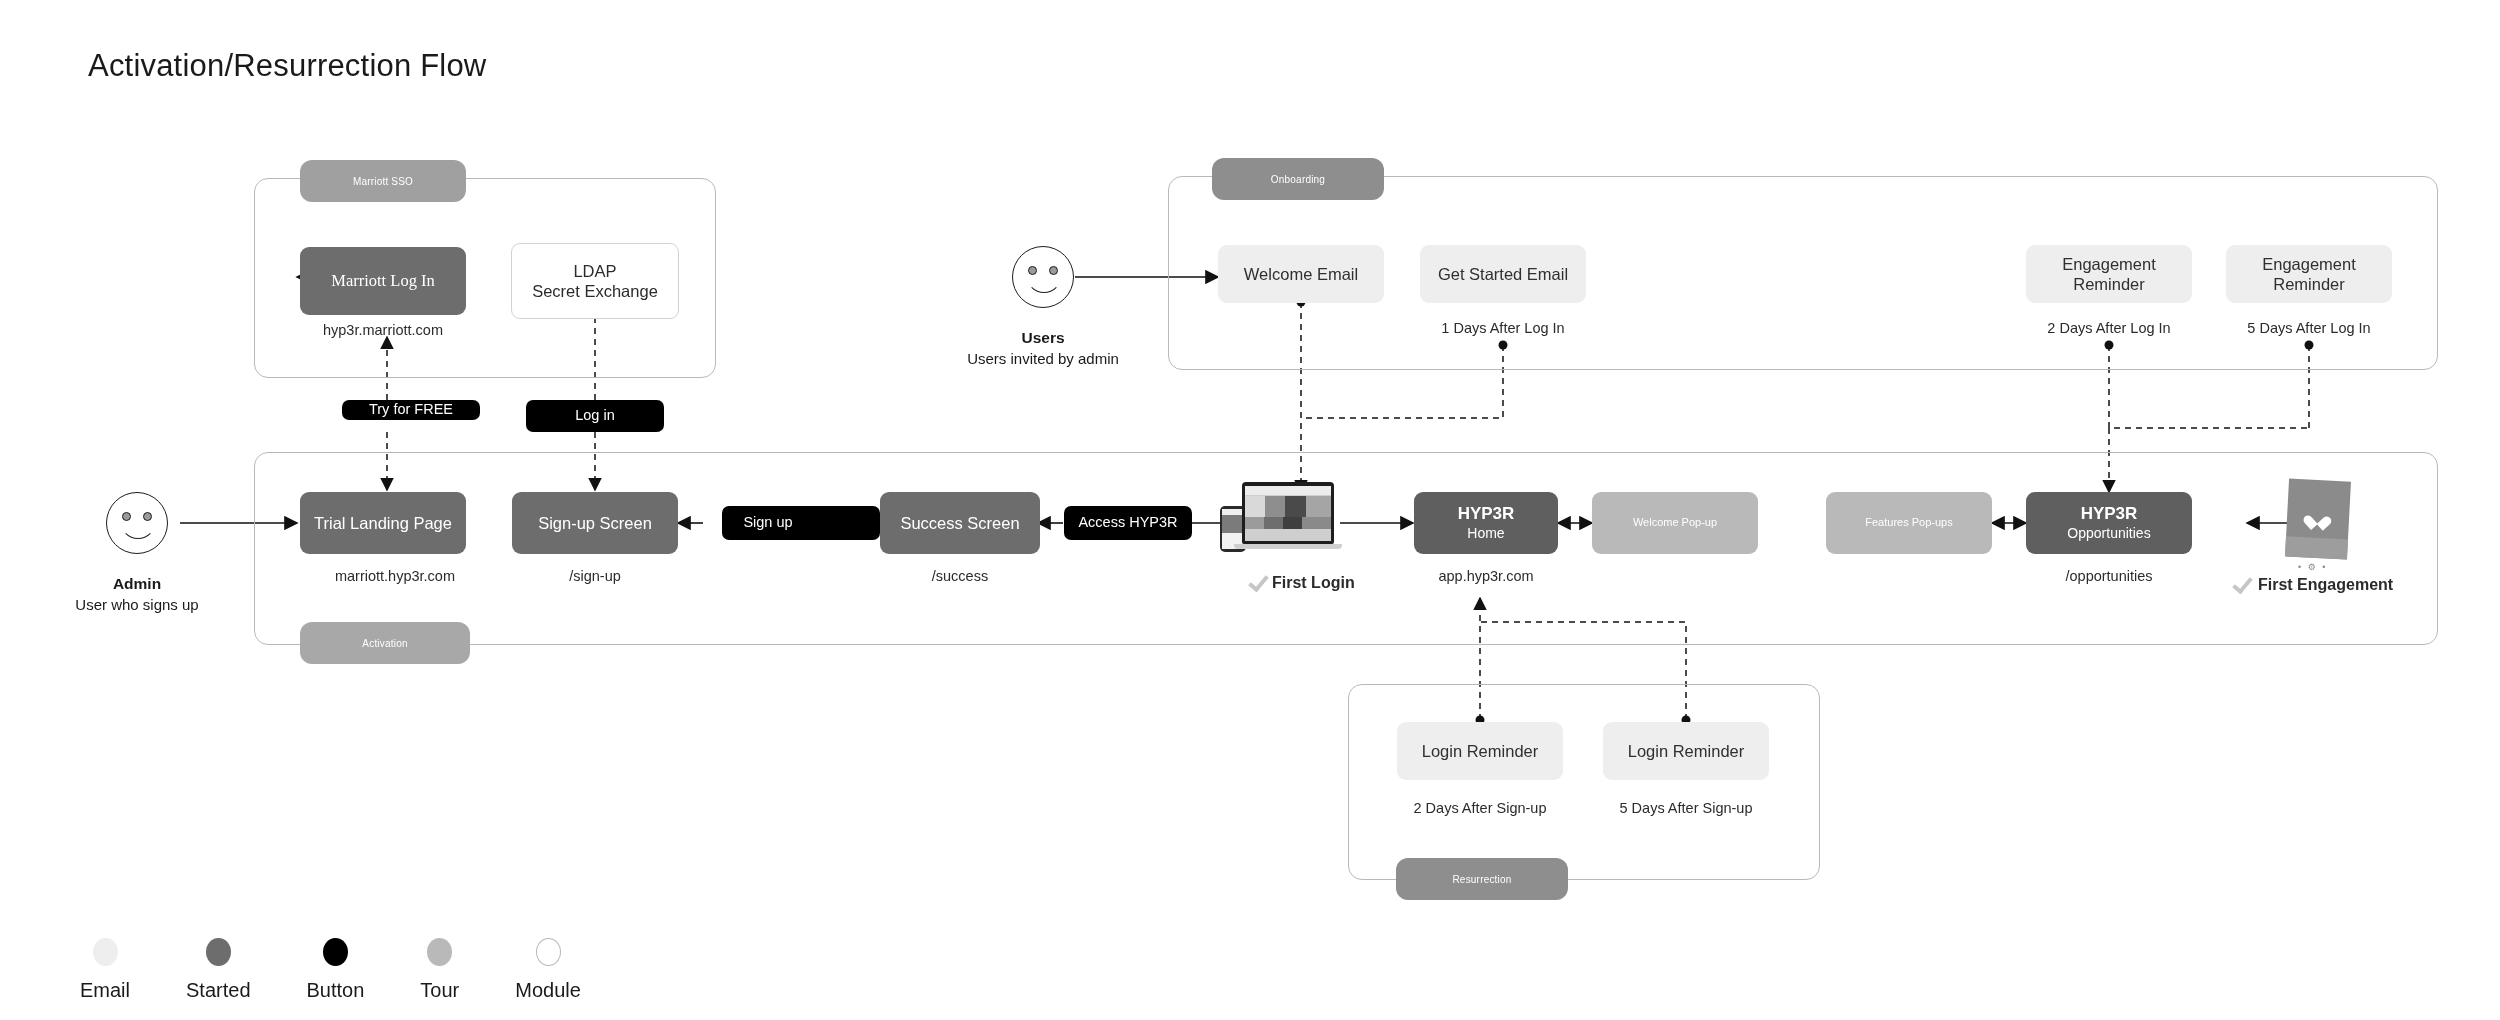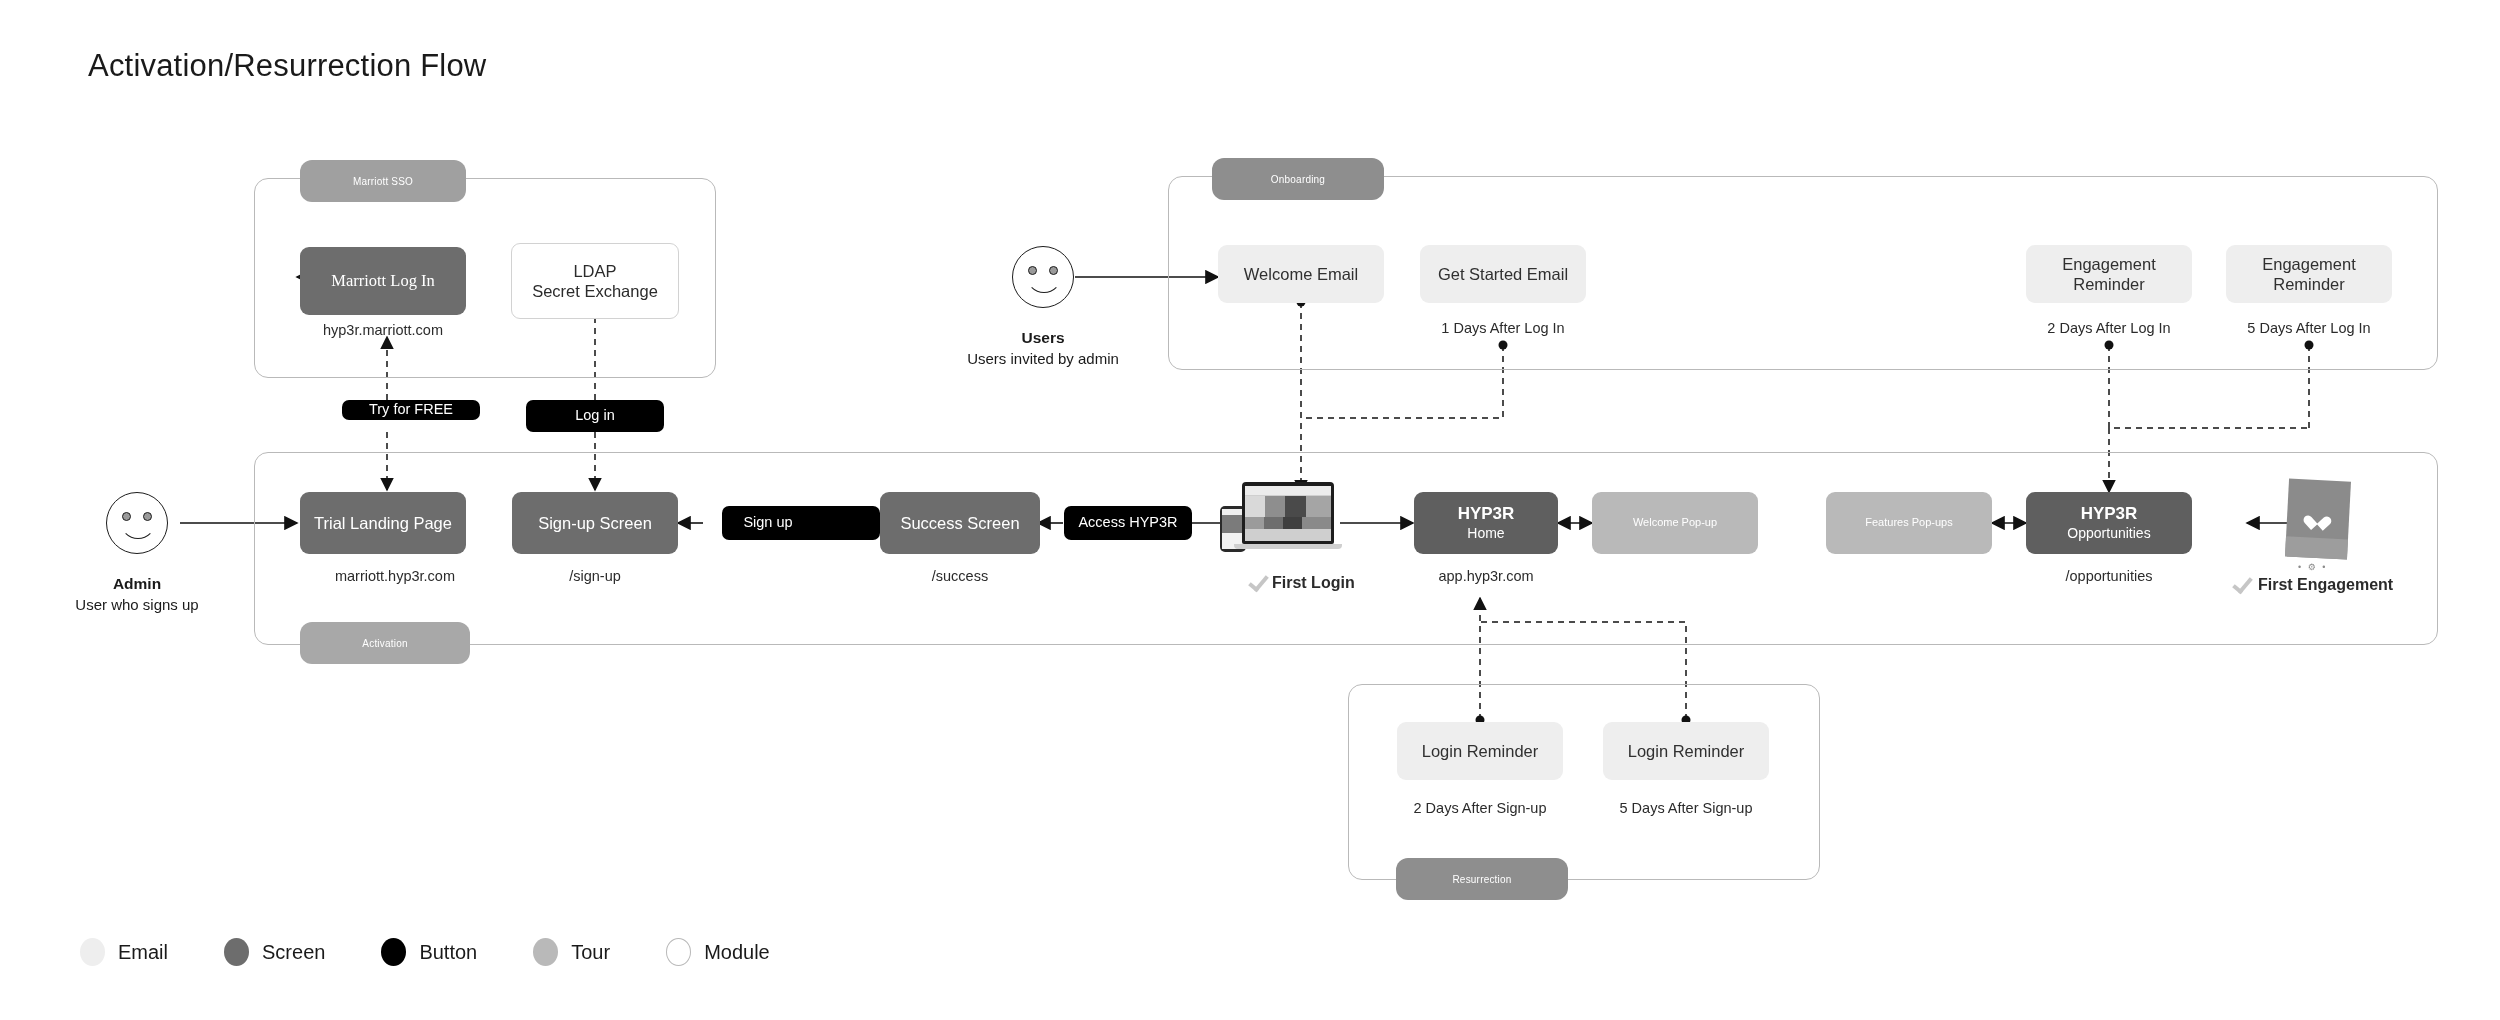--- a/index.html
+++ b/index.html
@@ -231,20 +231,21 @@
     left: 80px; top: 938px;
     display: flex;
     align-items: center;
     gap: 0;
   }
   .legend-item {
     display: flex;
     align-items: center;
     gap: 13px;
     margin-right: 56px;
+    flex-direction: column;
   }
   .legend-dot {
     width: 25px; height: 28px;
     border-radius: 50%;
   }
   .legend-label {
     font-size: 20px;
     color: #1a1a1a;
   }
 </style>
@@ -481,21 +482,21 @@
   </div>
   <div class="caption" style="left:1603px; top:800px; width:166px;">5  Days After Sign-up</div>
 
   <div id="legend">
     <div class="legend-item">
       <span class="legend-dot" style="background:#eeeeee;"></span>
       <span class="legend-label">Email</span>
     </div>
     <div class="legend-item">
       <span class="legend-dot" style="background:#6d6d6d;"></span>
-      <span class="legend-label">Screen</span>
+      <span class="legend-label">Started</span>
     </div>
     <div class="legend-item">
       <span class="legend-dot" style="background:#000000;"></span>
       <span class="legend-label">Button</span>
     </div>
     <div class="legend-item">
       <span class="legend-dot" style="background:#b9b9b9;"></span>
       <span class="legend-label">Tour</span>
     </div>
     <div class="legend-item">

